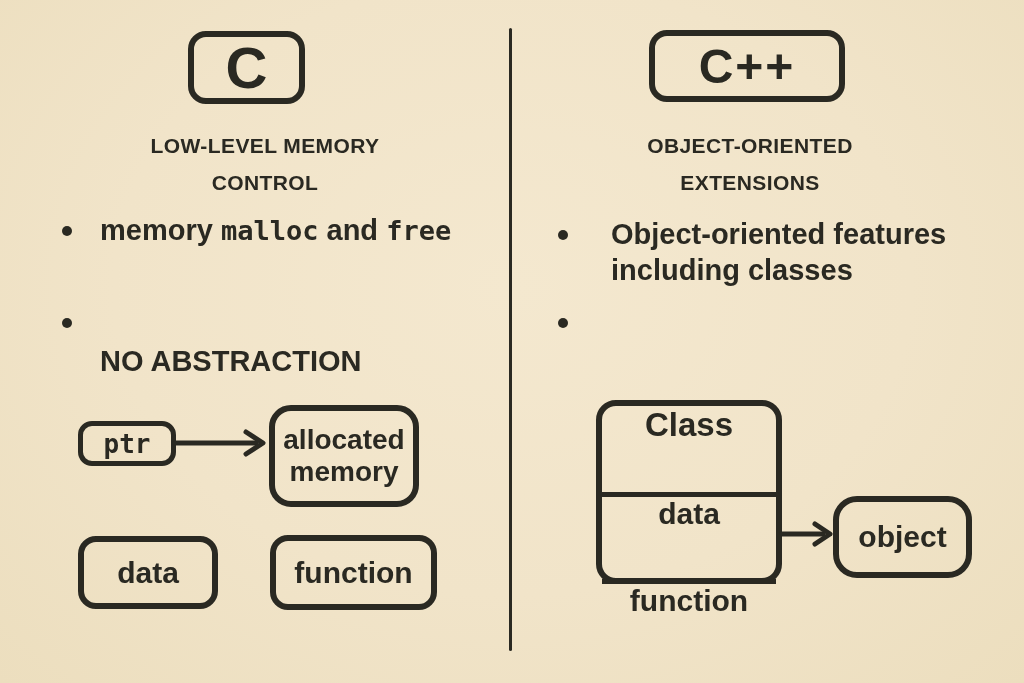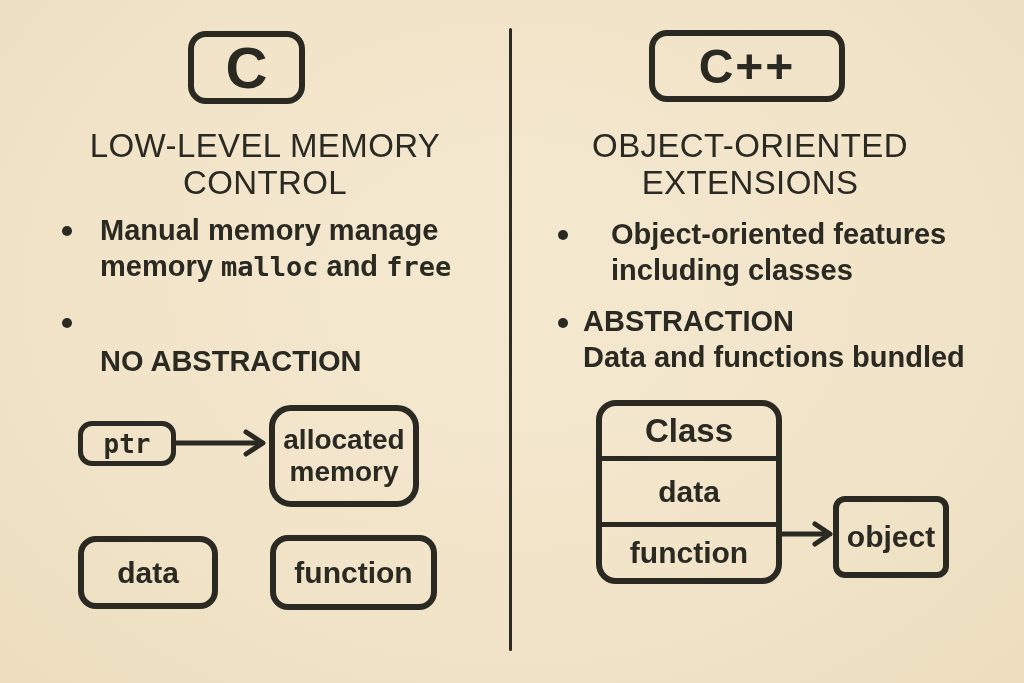--- a/index.html
+++ b/index.html
@@ -15,21 +15,21 @@
   
   .badge{
     border:6px solid #2a2922;border-radius:18px;
     display:flex;align-items:center;justify-content:center;
     font-weight:700;box-sizing:border-box;
   }
   .badge.c{left:188px;top:31px;width:117px;height:73px;font-size:58px;}
   .badge.cpp{left:649px;top:30px;width:196px;height:72px;font-size:48px;letter-spacing:2px;}
   
   .heading{
-    text-align:center;font-weight:400;font-size:33px;line-height:37px;
+    text-align:center;font-weight:700;font-size:21px;line-height:37px;
     letter-spacing:0.4px;width:440px;
   }
   .heading.left{left:45px;top:127px;}
   .heading.right{left:530px;top:127px;}
   
   .bullet-dot{width:10px;height:10px;border-radius:50%;background:#2a2922;}
   .btext{font-size:29px;line-height:36px;font-weight:700;white-space:nowrap;}
   .sub{font-weight:600;}
   .code{font-family:"DejaVu Sans Mono", monospace;font-size:27px;font-weight:600;}
   
@@ -37,47 +37,46 @@
     border:6px solid #2a2922;border-radius:18px;box-sizing:border-box;
     display:flex;align-items:center;justify-content:center;
     font-weight:700;text-align:center;background:transparent;
   }
   .ptr-box{left:78px;top:421px;width:98px;height:45px;border-width:5px;border-radius:14px;
     font-family:"DejaVu Sans Mono", monospace;font-size:26px;font-weight:700;}
   .alloc-box{left:269px;top:405px;width:150px;height:102px;font-size:28px;line-height:32px;border-radius:22px;}
   .data-box{left:78px;top:536px;width:140px;height:73px;font-size:30px;}
   .func-box{left:270px;top:535px;width:167px;height:75px;font-size:30px;}
   .class-stack{left:596px;top:400px;width:186px;height:184px;border:6px solid #2a2922;
-    border-radius:20px;box-sizing:border-box;display:flex;flex-direction:column;}
+    border-radius:20px;box-sizing:border-box;display:flex;flex-direction:column;gap:48px;}
   .class-row{display:flex;align-items:center;justify-content:center;font-weight:700;}
   .class-row.r1{height:50px;font-size:33px;}
   .class-row.r2{height:61px;border-top:5px solid #2a2922;font-size:30px;}
   .class-row.r3{flex:1;border-top:5px solid #2a2922;font-size:30px;}
-  .object-box{left:833px;top:496px;width:116px;height:82px;font-size:30px;border-radius:12px;}
+  .object-box{left:833px;top:496px;width:139px;height:82px;font-size:30px;border-radius:24px;}
   
   .divider{left:509px;top:28px;width:3px;height:623px;background:#2a2922;border-radius:2px;}
   svg{display:block;}
 </style>
 </head>
 <body>
 
 <div class="canvas">
 
   <div class="abs badge c">
     <span>C</span>
   </div>
 
   <div class="abs heading left">
     <div>LOW-LEVEL MEMORY</div>
     <div>CONTROL</div>
   </div>
 
   <div class="abs bullet-dot" style="left:62px;top:226px;"></div>
   <div class="abs btext" style="left:100px;top:212px;">
-    <div>Manual memory manage</div>
     <div><span class="sub">memory</span> <span class="code">malloc</span> <span class="sub">and</span> <span class="code">free</span></div>
   </div>
 
   <div class="abs bullet-dot" style="left:62px;top:318px;"></div>
   <div class="abs btext" style="left:100px;top:303px;margin-top:40px;">
     <div>NO ABSTRACTION</div>
   </div>
 
   <div class="abs dbox ptr-box">
     <span>ptr</span>
@@ -114,24 +113,20 @@
     <div>EXTENSIONS</div>
   </div>
 
   <div class="abs bullet-dot" style="left:558px;top:230px;"></div>
   <div class="abs btext" style="left:583px;top:216px;margin-left:28px;">
     <div>Object-oriented features</div>
     <div class="sub">including classes</div>
   </div>
 
   <div class="abs bullet-dot" style="left:558px;top:318px;"></div>
-  <div class="abs btext" style="left:583px;top:303px;">
-    <div>ABSTRACTION</div>
-    <div class="sub">Data and functions bundled</div>
-  </div>
 
   <div class="abs class-stack">
     <div class="class-row r1">
       <span>Class</span>
     </div>
     <div class="class-row r2">
       <span>data</span>
     </div>
     <div class="class-row r3">
       <span>function</span>

